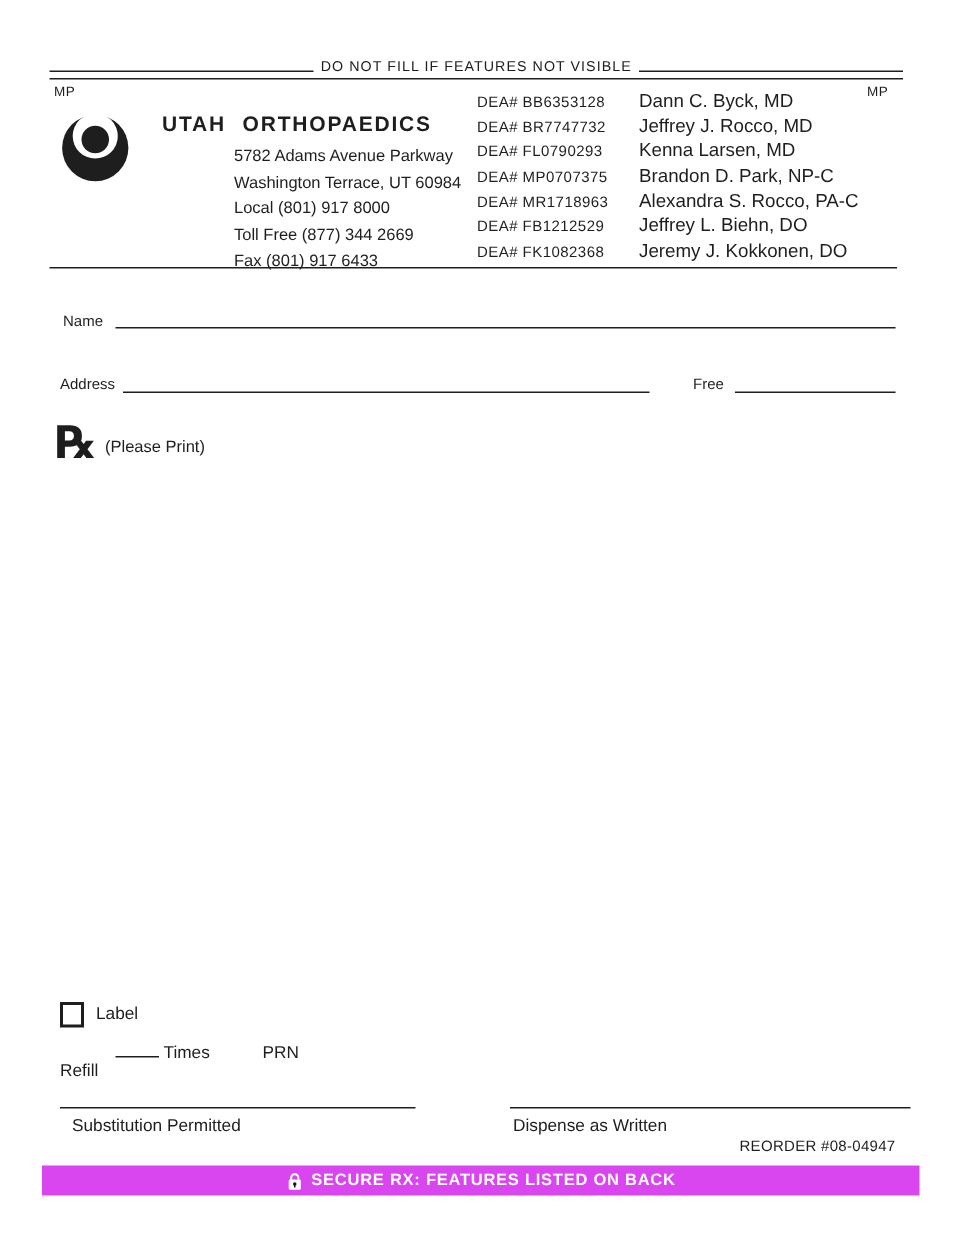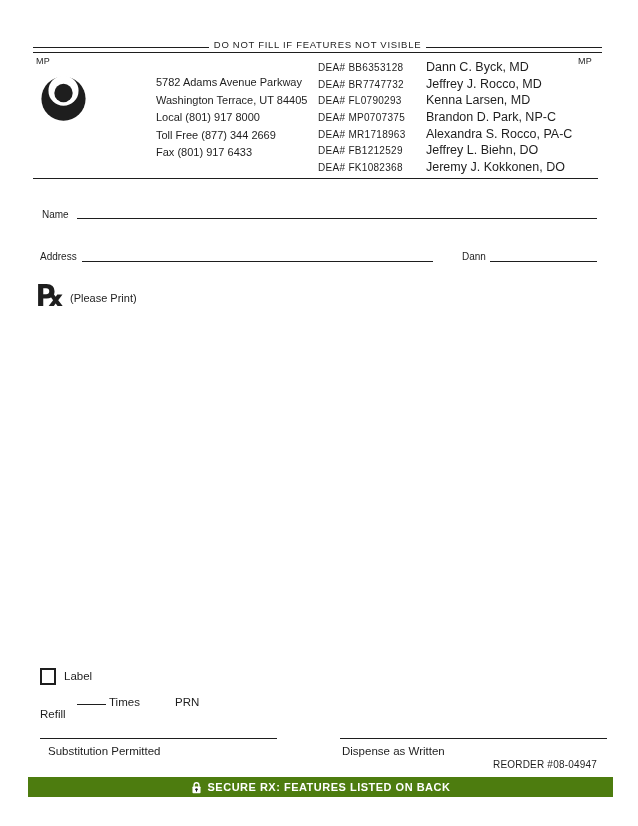--- a/index.html
+++ b/index.html
@@ -69,21 +69,21 @@
   .sig-line { position:absolute; border-bottom:1.25px solid #1e1e1e; height:2px; top:737px; }
   .sig-line-left  { left:40px;  width:237px; }
   .sig-line-right { left:340px; width:267px; }
   .sub-label  { left:48px;  top:745px; font-size:11.5px; }
   .disp-label { left:342px; top:745px; font-size:11.5px; }
 
   .reorder { position:absolute; right:41px; top:759px; font-size:10px; letter-spacing:0.2px; }
 
   .secure-bar {
     position:absolute; left:28px; top:777px; width:585px; height:20px;
-    background:#4d7c0f; color:#ffffff;
+    background:#d946ef; color:#ffffff;
     display:flex; align-items:center; justify-content:center; gap:6px;
   }
   .secure-text { font-size:11px; font-weight:bold; letter-spacing:0.5px; white-space:nowrap; }
   .lock-wrap { display:flex; align-items:center; }
 </style>
 </head>
 <body>
 
 <div class="page">
 
@@ -99,22 +99,23 @@
 
   <div class="logo">
     <svg width="47" height="51" viewBox="0 0 100 107" aria-hidden="true">
       <circle cx="50" cy="56" r="47" fill="#1e1e1e"></circle>
       <circle cx="50" cy="39" r="32" fill="#ffffff"></circle>
       <circle cx="50" cy="44" r="19.5" fill="#1e1e1e"></circle>
     </svg>
   </div>
 
   <div class="clinic">
+    <div class="clinic-name">UTAH ORTHOPAEDICS</div>
     <div class="clinic-line">5782 Adams Avenue Parkway</div>
-    <div class="clinic-line">Washington Terrace, UT 84405</div>
+    <div class="clinic-line">Washington Terrace, UT 60984</div>
     <div class="clinic-line">Local (801) 917 8000</div>
     <div class="clinic-line">Toll Free (877) 344 2669</div>
     <div class="clinic-line">Fax (801) 917 6433</div>
   </div>
 
   <div class="dea-block">
     <div class="dea-row">
       <span class="dea-num">DEA# BB6353128</span>
       <span class="dea-name">Dann C. Byck, MD</span>
     </div>
@@ -145,21 +146,21 @@
   </div>
 
   <div class="header-rule"></div>
 
   <div class="field-label name-label">Name</div>
   <div class="fill-line name-line"></div>
 
   <div class="field-label address-label">Address</div>
   <div class="fill-line address-line"></div>
 
-  <div class="field-label date-label">Dann</div>
+  <div class="field-label date-label">Free</div>
   <div class="fill-line date-line"></div>
 
   <div class="rx-symbol">℞</div>
   <div class="please-print">(Please Print)</div>
 
   <div class="label-checkbox"></div>
   <div class="label-text">Label</div>
 
   <div class="field-label refill-label">Refill</div>
   <div class="fill-line refill-line"></div>

